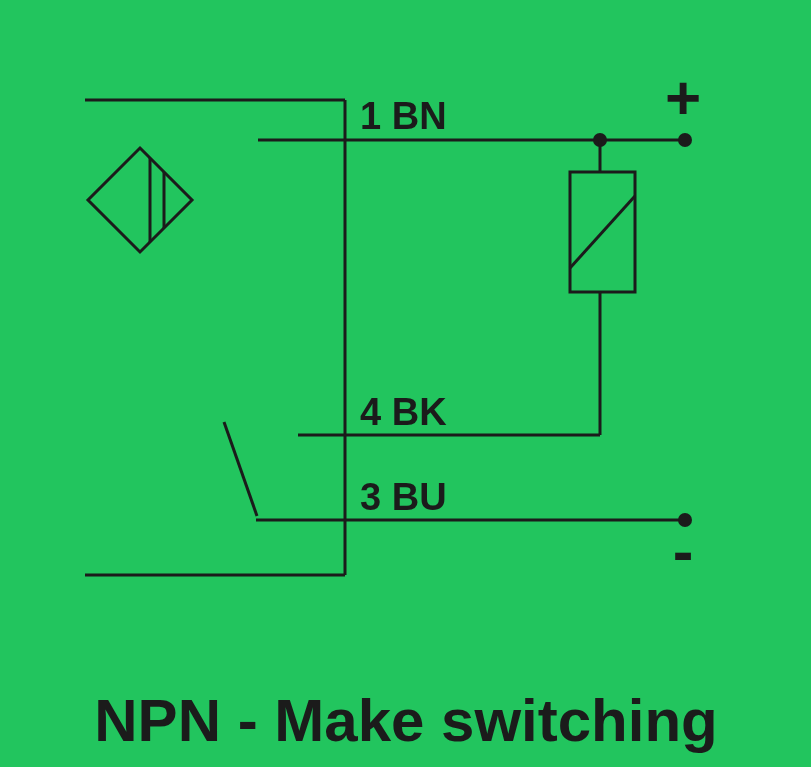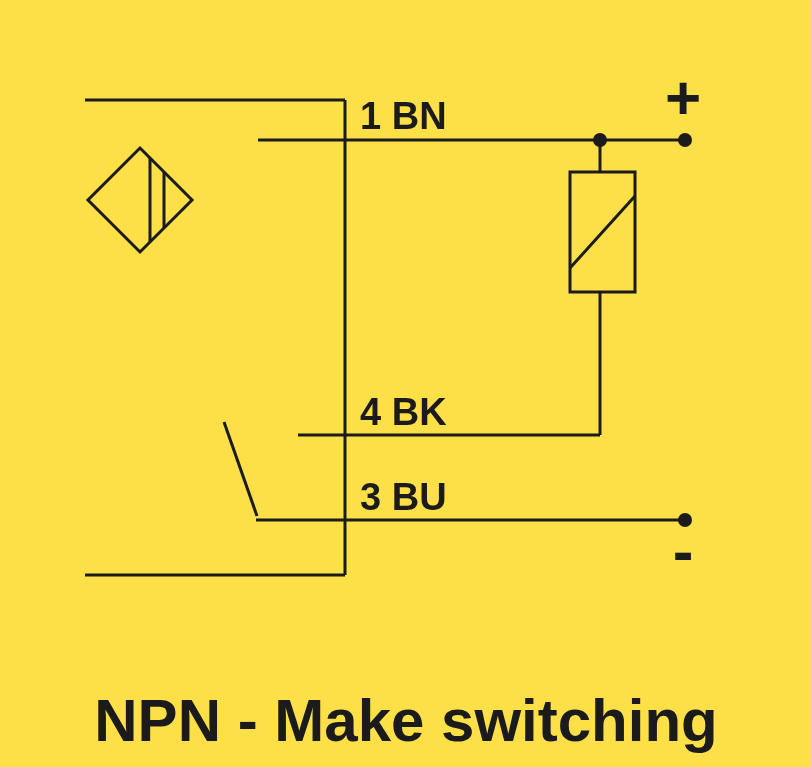--- a/index.html
+++ b/index.html
@@ -3,21 +3,21 @@
 <meta charset="utf-8">
 <style>
   * { margin: 0; padding: 0; box-sizing: border-box; }
   html, body { background: #ffffff; }
   body { font-family: "Liberation Sans", "DejaVu Sans", sans-serif; }
 
   .stage {
     position: relative;
     width: 811px;
     height: 767px;
-    background: #fde047;
+    background: #22c55e;
     overflow: hidden;
   }
 
   .stage svg {
     position: absolute;
     left: 0;
     top: 0;
     width: 811px;
     height: 767px;
     display: block;

